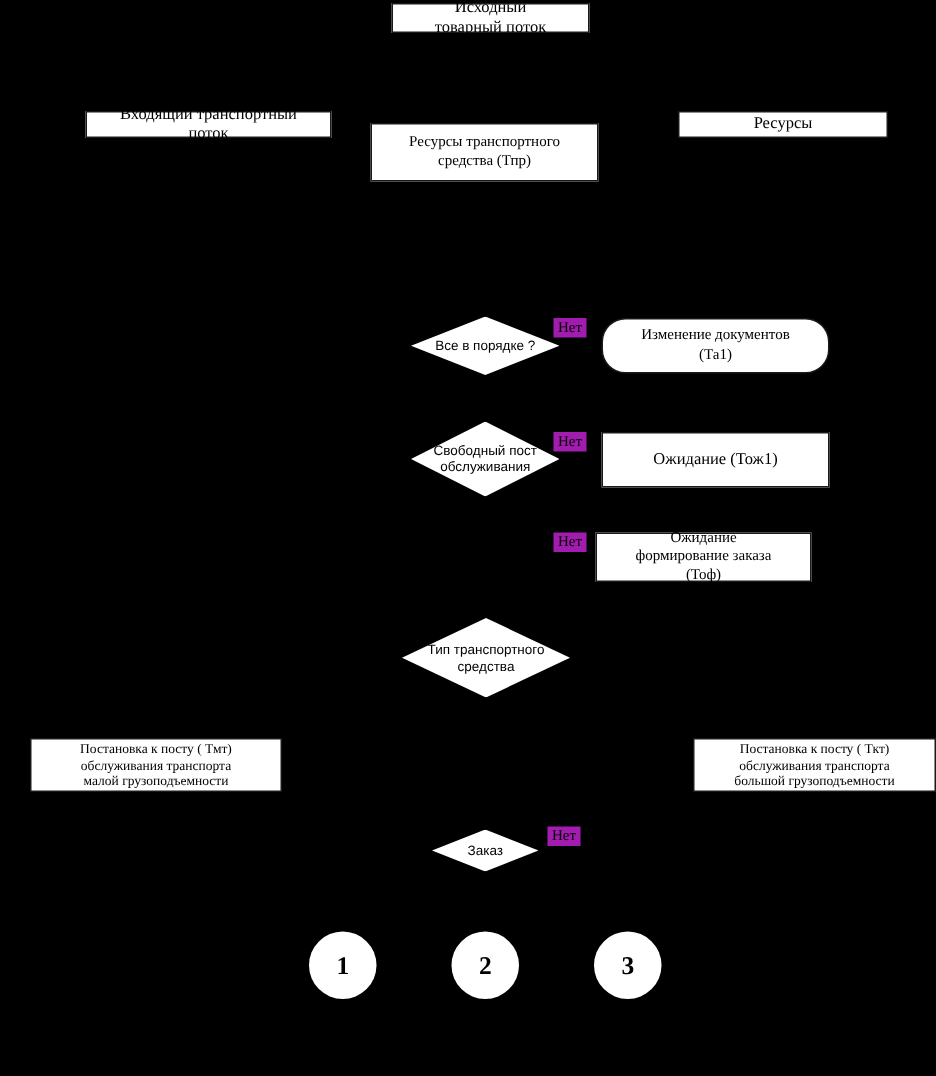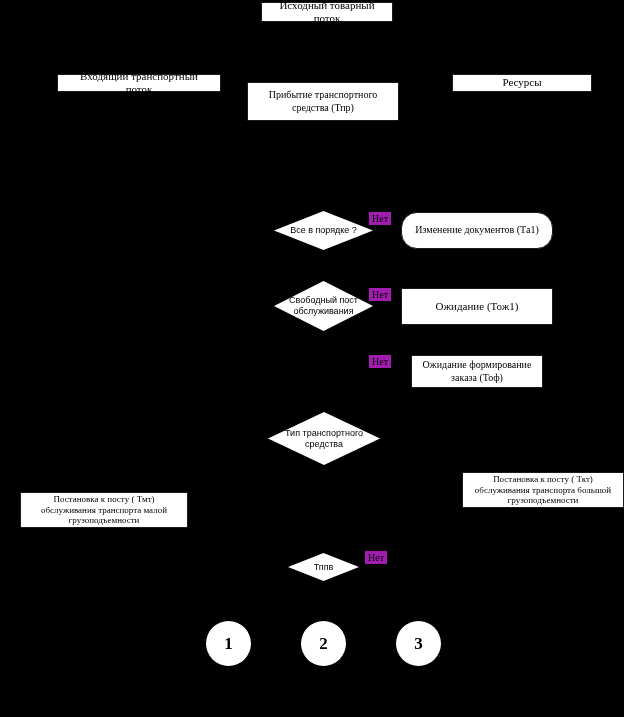--- a/index.html
+++ b/index.html
@@ -26,21 +26,21 @@
     align-items: center;
     justify-content: center;
     text-align: center;
   }
 
   .rect {
     background: #ffffff;
     border: 1px solid #1a1a1a;
     color: #000000;
     line-height: 1.22;
-    padding: 2px 9px;
+    padding: 2px 21px;
   }
 
   .diamond {
     background: #ffffff;
     color: #000000;
     line-height: 1.18;
     clip-path: polygon(50% 0%, 100% 50%, 50% 100%, 0% 50%);
     -webkit-clip-path: polygon(50% 0%, 100% 50%, 50% 100%, 0% 50%);
   }
 
@@ -93,50 +93,50 @@
   <div class="connector" style="left:323px; top:478px; width:220px; height:1px;"></div>
   <div class="connector" style="left:104px; top:478px; width:1px; height:14px;"></div>
   <div class="connector" style="left:542px; top:478px; width:1px; height:14px;"></div>
   <div class="connector" style="left:323px; top:532px; width:1px; height:21px;"></div>
   <div class="connector" style="left:323px; top:581px; width:1px; height:32px;"></div>
 
   <div class="node rect fs11" style="left:261px; top:2px; width:132px; height:20px;">Исходный товарный поток</div>
 
   <div class="node rect fs11" style="left:57px; top:74px; width:164px; height:18px;">Входящий транспортный поток</div>
 
-  <div class="node rect fs10" style="left:247px; top:82px; width:152px; height:39px;">Прибытие транспортного средства (Тпр)</div>
+  <div class="node rect fs10" style="left:247px; top:82px; width:152px; height:39px;">Ресурсы транспортного средства (Тпр)</div>
 
   <div class="node rect fs11" style="left:452px; top:74px; width:140px; height:18px;">Ресурсы</div>
 
 
   <div class="node diamond fs9 sans" style="left:274px; top:211px; width:99px; height:39px;">Все в порядке ?</div>
 
   <div class="edge-label" style="left:369px; top:212px; width:22px; height:13px;">Нет</div>
 
   <div class="node rect fs10" style="left:401px; top:212px; width:152px; height:37px;border-radius:16px;">Изменение документов (Та1)</div>
 
   <div class="node diamond fs9 sans" style="left:274px; top:281px; width:99px; height:50px;">Свободный пост обслуживания</div>
 
   <div class="edge-label" style="left:369px; top:288px; width:22px; height:13px;">Нет</div>
 
   <div class="node rect fs11" style="left:401px; top:288px; width:152px; height:37px;">Ожидание (Тож1)</div>
 
 
   <div class="edge-label" style="left:369px; top:355px; width:22px; height:13px;">Нет</div>
 
-  <div class="node rect fs10" style="left:411px; top:355px; width:132px; height:33px;">Ожидание формирование заказа (Тоф)</div>
+  <div class="node rect fs10" style="left:397px; top:355px; width:144px; height:33px;">Ожидание формирование заказа (Тоф)</div>
 
   <div class="node diamond fs9 sans" style="left:268px; top:412px; width:112px; height:53px;">Тип транспортного средства</div>
 
   <div class="node rect fs9" style="left:20px; top:492px; width:168px; height:36px;">Постановка к посту ( Тмт) обслуживания транспорта малой грузоподъемности</div>
 
 
-  <div class="node rect fs9" style="left:462px; top:472px; width:162px; height:36px;">Постановка к посту ( Ткт) обслуживания транспорта большой грузоподъемности</div>
+  <div class="node rect fs9" style="left:462px; top:492px; width:162px; height:36px;">Постановка к посту ( Ткт) обслуживания транспорта большой грузоподъемности</div>
 
-  <div class="node diamond fs9 sans" style="left:288px; top:553px; width:71px; height:28px;">Тппв</div>
+  <div class="node diamond fs9 sans" style="left:288px; top:553px; width:71px; height:28px;">Заказ</div>
 
   <div class="edge-label" style="left:365px; top:551px; width:22px; height:13px;">Нет</div>
 
   <div class="node circle" style="left:206px; top:621px; width:45px; height:45px;">1</div>
 
   <div class="node circle" style="left:301px; top:621px; width:45px; height:45px;">2</div>
 
   <div class="node circle" style="left:396px; top:621px; width:45px; height:45px;">3</div>
 
 </div>

